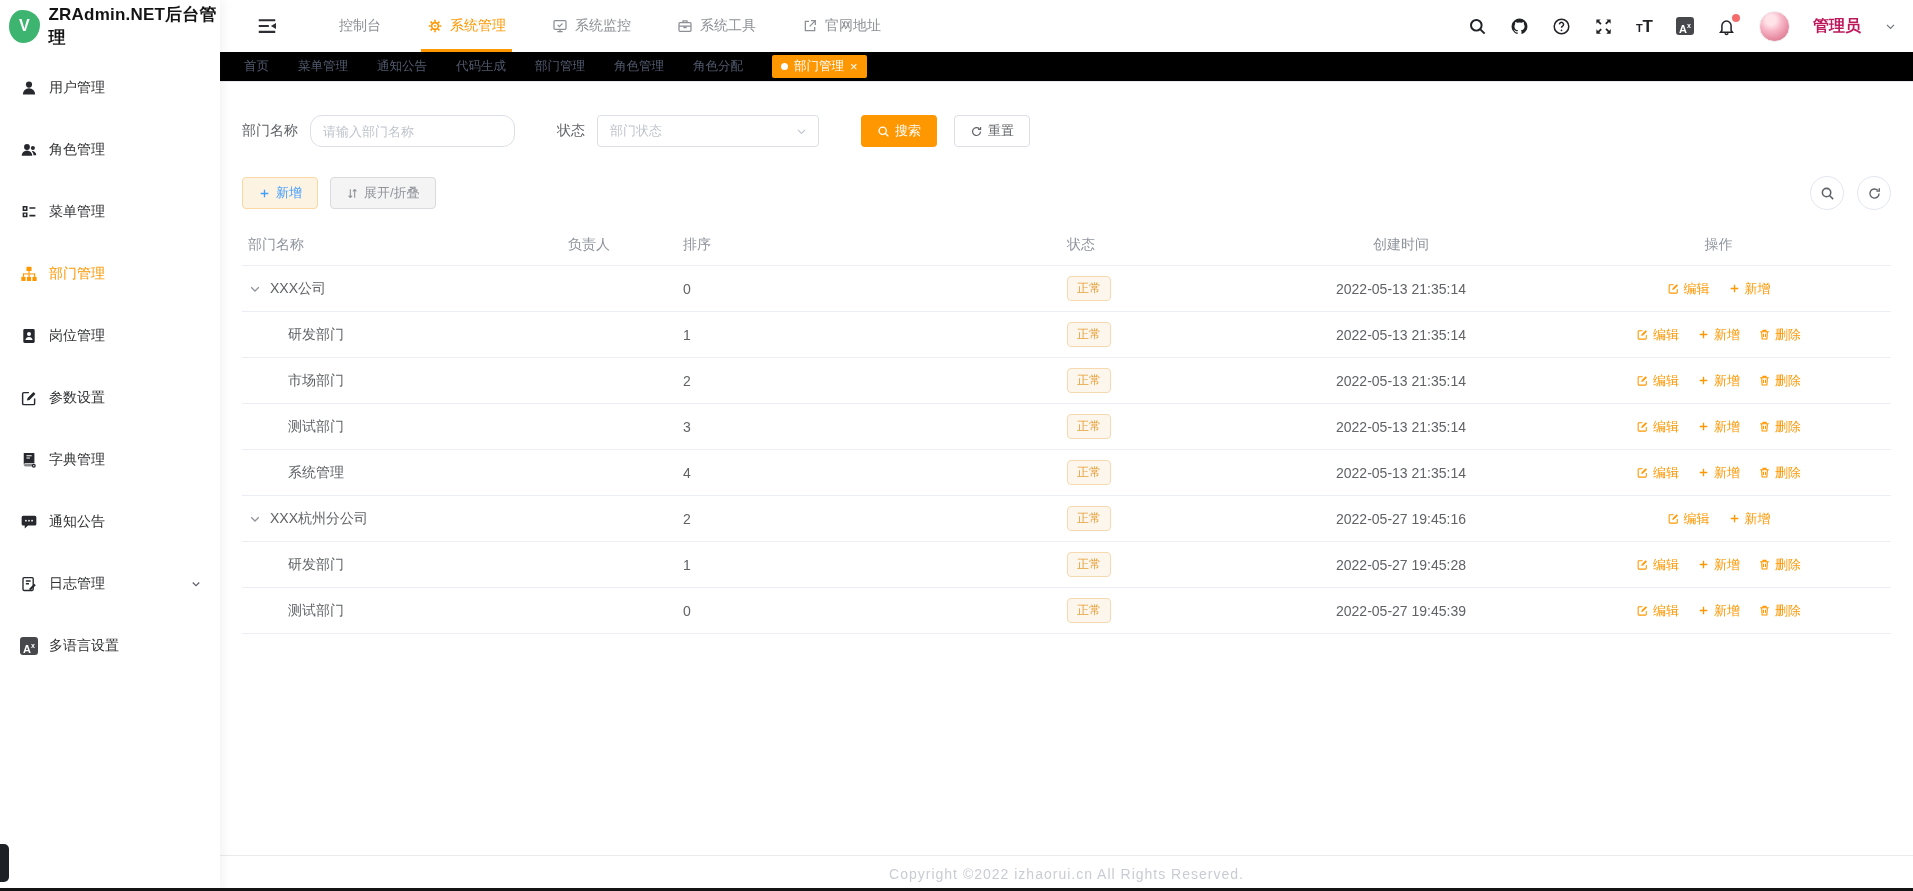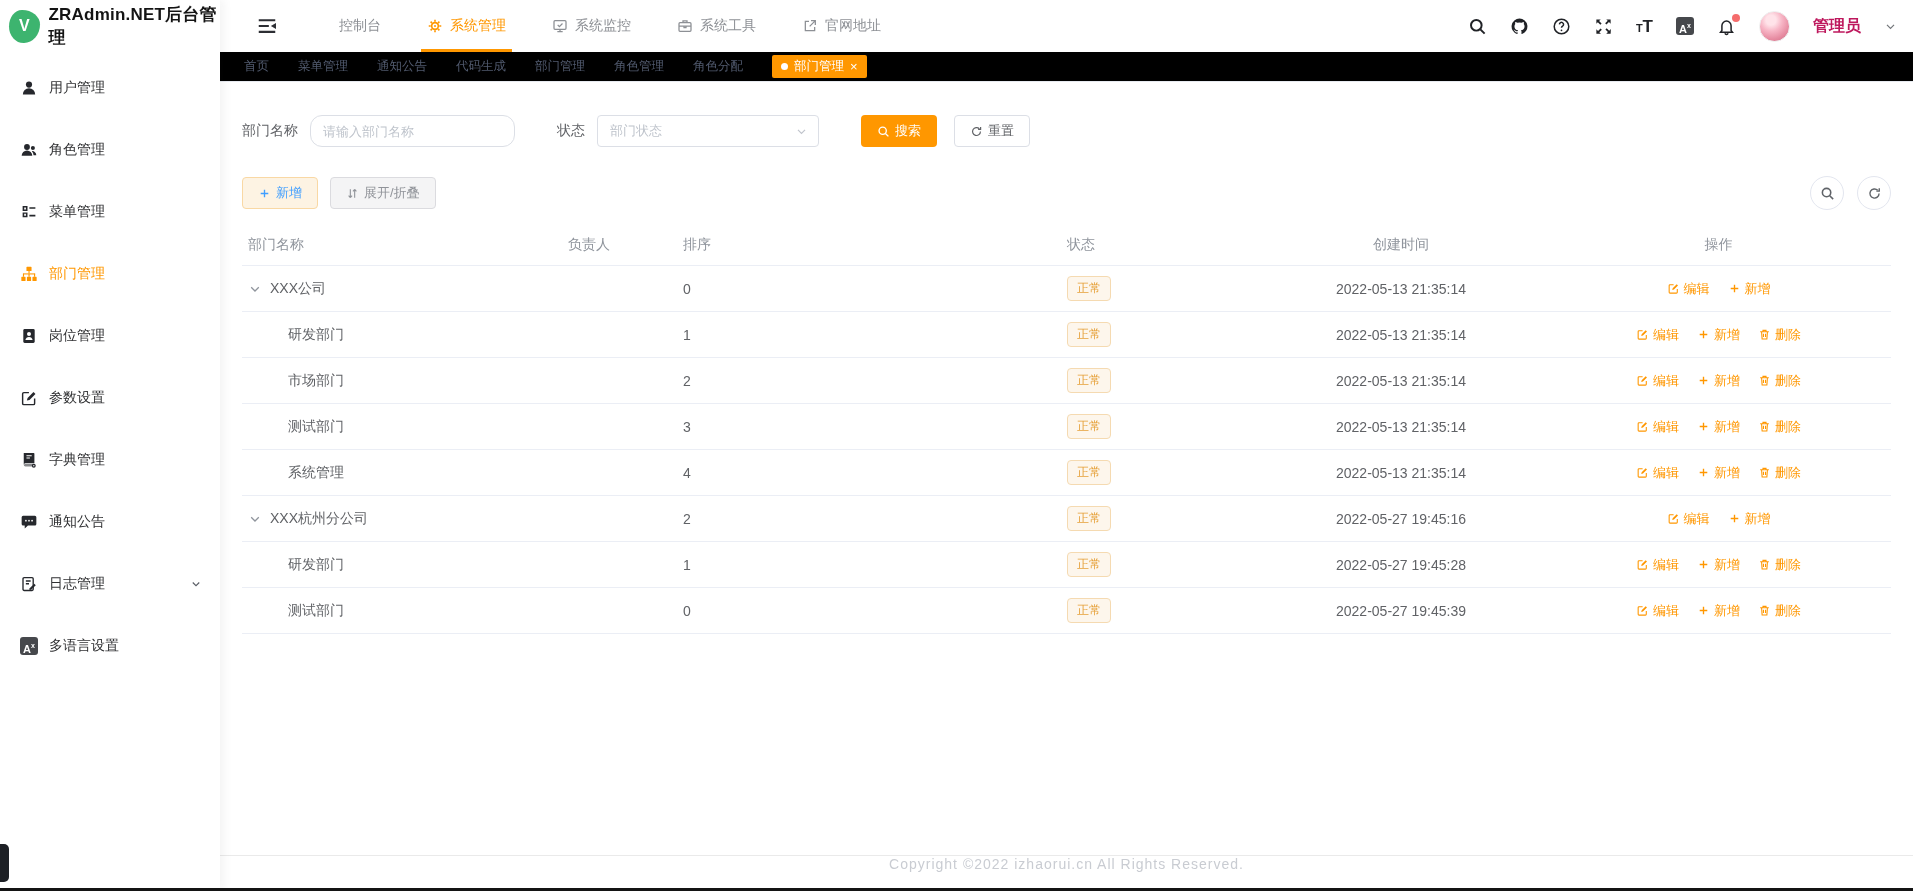--- a/index.html
+++ b/index.html
@@ -91,21 +91,21 @@
   .col-created{width:290px; text-align:center;}
   .col-ops{width:345px; display:flex; justify-content:center; gap:18px;}
   .tree-caret{width:14px;height:14px;color:#8f949c;margin-right:8px;cursor:pointer;flex:none;}
   .tree-indent{display:inline-block;width:40px;flex:none;}
   .tag-normal{display:inline-block; padding:3px 9px; font-size:12px; line-height:1.4; border-radius:4px;
     color:var(--warn-text); background:var(--warn-bg); border:1px solid var(--warn-border);}
   .op{display:inline-flex; align-items:center; gap:4px; color:var(--primary); font-size:13px; cursor:pointer; white-space:nowrap;}
   .op .o-ico{width:13px;height:13px;}
 
   
-  .footer{height:36px; border-top:1px solid #eaeaea; display:flex; justify-content:center;
+  .footer{height:36px; border-top:1px solid #eaeaea; display:flex; align-items:center; justify-content:center;
     color:#c9ccd2; font-size:14px; letter-spacing:1px; background:#fff;}
 
   .window-bottom-bar{position:fixed; left:0; right:0; bottom:0; height:3px; background:#141414; z-index:50;}
   .side-scroll-thumb{position:fixed; left:0; bottom:9px; width:9px; height:38px; background:#1d2025; border-radius:0 5px 5px 0; z-index:60;}
 </style>
 </head>
 <body>
 
 <div class="app">
 

